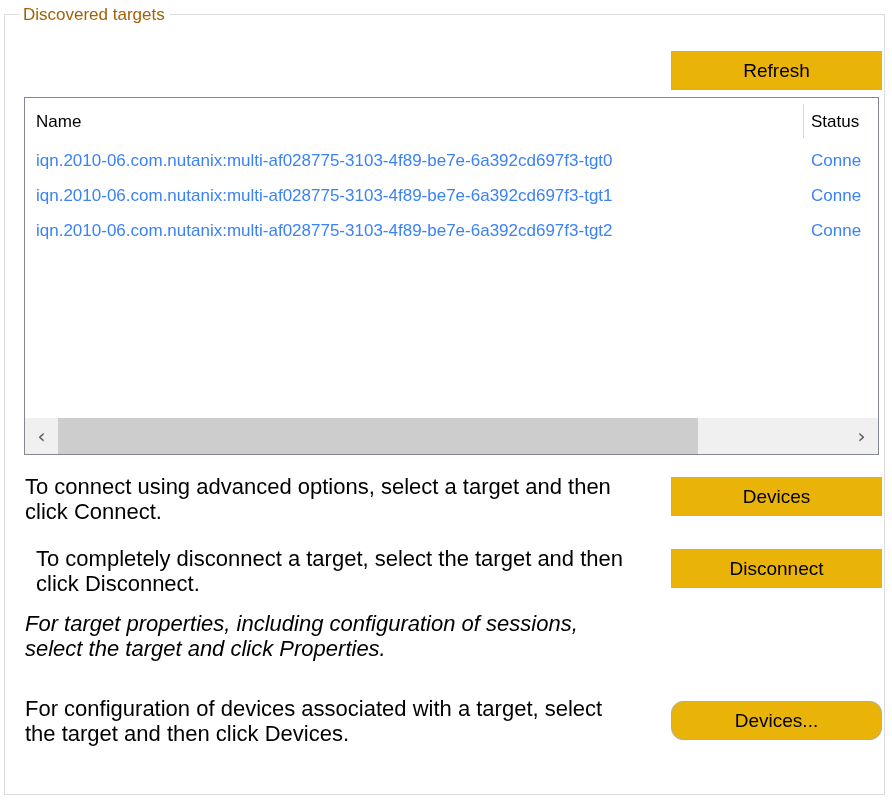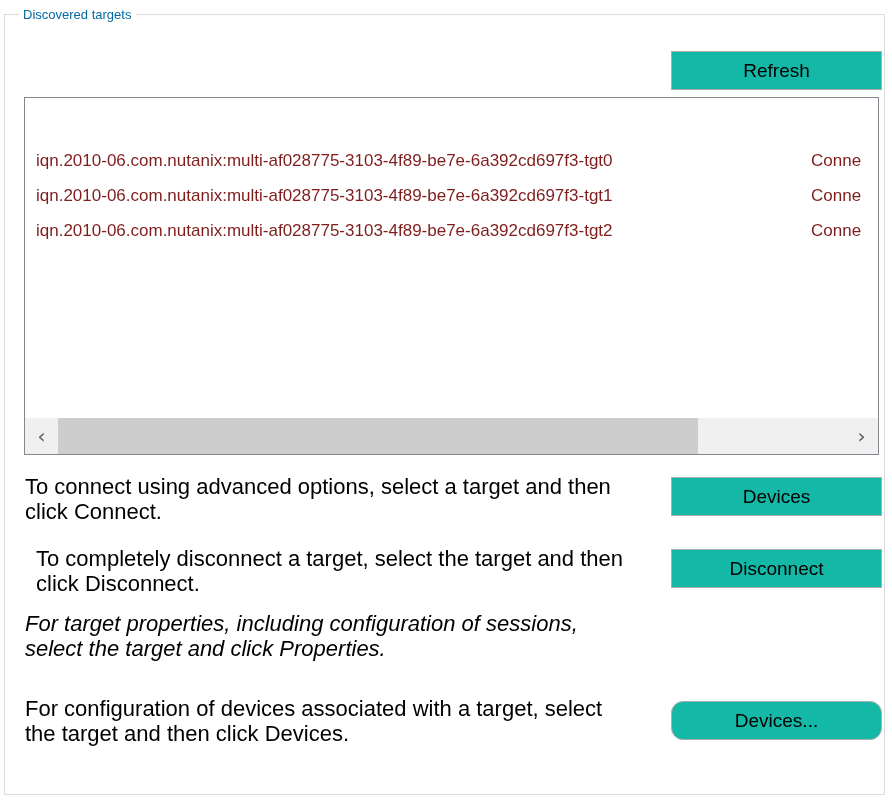--- a/index.html
+++ b/index.html
@@ -28,30 +28,30 @@
     box-sizing: border-box;
     background: transparent;
   }
   .groupbox-title {
     position: absolute;
     left: 14px;
     top: 0px;
     transform: translateY(-50%);
     background: #ffffff;
     padding: 0 5px 0 4px;
-    font-size: 13px;
+    font-size: 17px;
     line-height: 20px;
-    color: #0369a1;
+    color: #a16207;
     white-space: nowrap;
   }
 
   
   .btn {
     position: absolute;
-    background: #14b8a6;
+    background: #eab308;
     border: 1px solid #adadad;
     box-sizing: border-box;
     font-family: "Liberation Sans", "DejaVu Sans", sans-serif;
     font-size: 19px;
     color: #000000;
     text-align: center;
     padding: 0;
     line-height: 1;
     display: flex;
     align-items: center;
@@ -109,21 +109,21 @@
   }
   .lv-row {
     position: relative;
     height: 35px;
   }
   .lv-cell {
     position: absolute;
     top: 7px;
     font-size: 17px;
     line-height: 21px;
-    color: #7f1d1d;
+    color: #3b82f6;
     white-space: nowrap;
   }
   .lv-cell-name   { left: 11px; }
   .lv-cell-status { left: 786px; }
 
   
   .hscroll {
     position: absolute;
     left: 0;
     right: 0;
@@ -184,20 +184,25 @@
 <body>
 
 <div class="groupbox">
 
   <div class="groupbox-title">Discovered targets</div>
 
   <button class="btn btn-refresh">Refresh</button>
 
   <div class="listview">
 
+    <div class="lv-header">
+      <div class="lv-th lv-th-name">Name</div>
+      <div class="lv-col-divider"></div>
+      <div class="lv-th lv-th-status">Status</div>
+    </div>
 
     <div class="lv-body">
 
       <div class="lv-row">
         <div class="lv-cell lv-cell-name">iqn.2010-06.com.nutanix:multi-af028775-3103-4f89-be7e-6a392cd697f3-tgt0</div>
         <div class="lv-cell lv-cell-status">Conne</div>
       </div>
 
       <div class="lv-row">
         <div class="lv-cell lv-cell-name">iqn.2010-06.com.nutanix:multi-af028775-3103-4f89-be7e-6a392cd697f3-tgt1</div>

